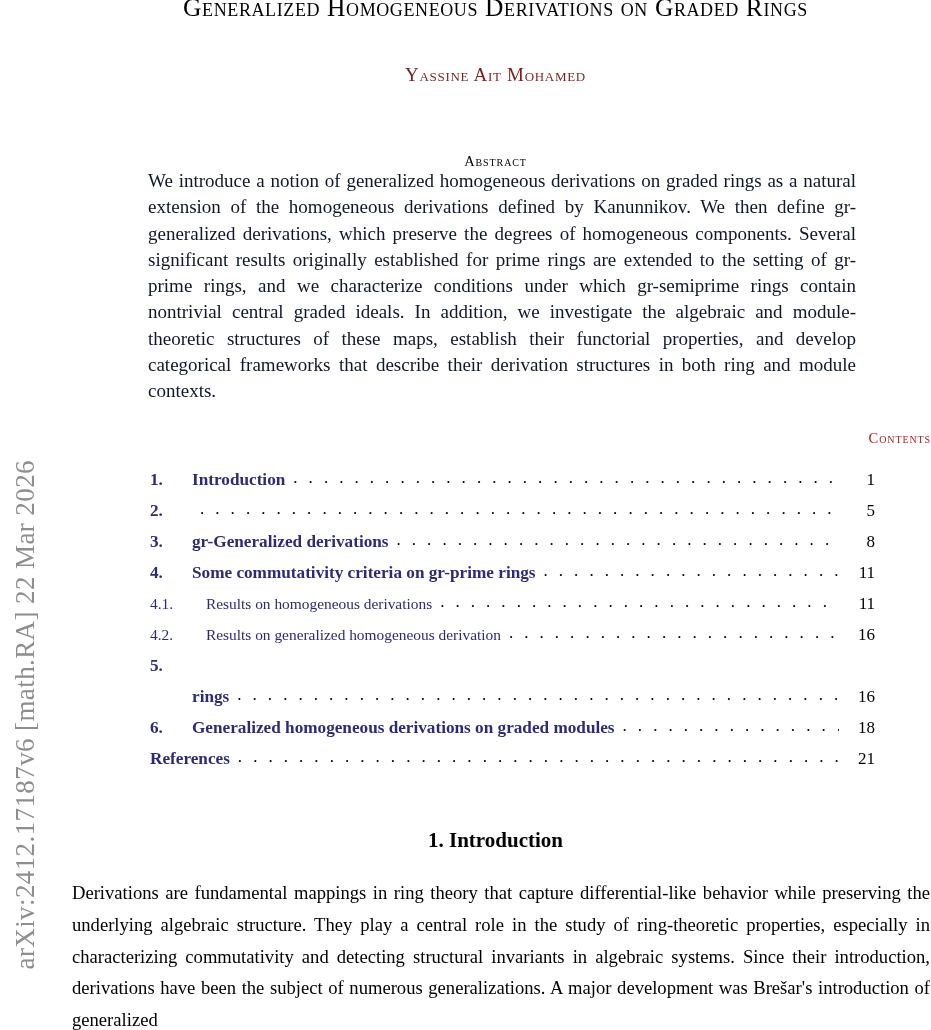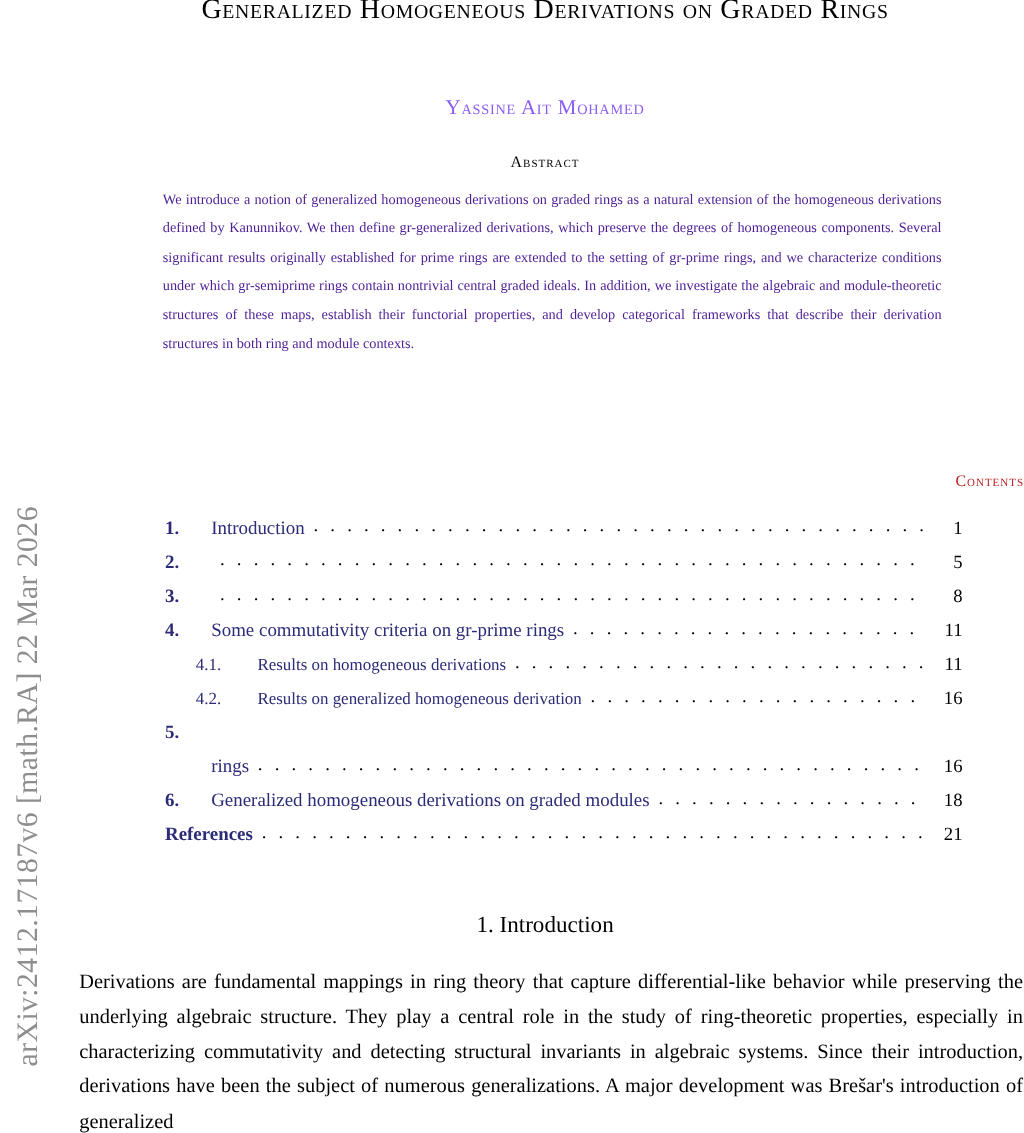--- a/index.html
+++ b/index.html
@@ -66,46 +66,45 @@
 
   #author {
     position: absolute;
     left: 60px;
     top: 64px;
     width: 871px;
     text-align: center;
     font-size: 19px;
     font-variant: small-caps;
     letter-spacing: 0.7px;
-    color: #8b5cf6;
-    margin-top: 24px;
+    color: #7f1d1d;
   }
 
   #abstract-heading {
     position: absolute;
     left: 60px;
-    top: 140px;
+    top: 153px;
     width: 871px;
     text-align: center;
     font-size: 14.5px;
     font-variant: small-caps;
     letter-spacing: 0.9px;
     color: #000;
   }
 
   #abstract-body {
     position: absolute;
     left: 148px;
     top: 168px;
     width: 708px;
-    font-size: 13px;
+    font-size: 19px;
     line-height: 26.3px;
     text-align: justify;
     text-justify: inter-word;
-    color: #4c1d95;
+    color: #0f172a;
     hyphens: manual;
   }
   #abstract-body p { margin: 0; }
 
   #contents-heading {
     position: absolute;
     left: 60px;
     top: 430px;
     width: 871px;
     text-align: right;
@@ -130,29 +129,28 @@
     white-space: nowrap;
   }
   .toc-num {
     flex: 0 0 auto;
     width: 42px;
     color: #2b2b78;
   }
   .toc-row.lvl1 .toc-num { font-weight: bold; }
   .toc-row.lvl2 .toc-num {
     width: 56px;
-    margin-left: 28px;
     font-weight: normal;
     font-size: 15.4px;
   }
   .toc-title {
     flex: 0 0 auto;
     color: #2b2b78;
   }
-  .toc-row.lvl1 .toc-title { font-weight: normal; }
+  .toc-row.lvl1 .toc-title { font-weight: bold; }
   .toc-row.lvl2 .toc-title { font-weight: normal; font-size: 15.4px; }
   .toc-dots {
     flex: 1 1 auto;
     overflow: hidden;
     margin: 0 6px 0 8px;
     color: #000;
     letter-spacing: 3.4px;
     font-size: 17px;
     position: relative;
     top: -2px;
@@ -173,21 +171,21 @@
   .toc-row.refs .toc-title { font-weight: bold; text-align: right; }
 
   
   #section-heading {
     position: absolute;
     left: 60px;
     top: 828px;
     width: 871px;
     text-align: center;
     font-size: 21px;
-    font-weight: normal;
+    font-weight: bold;
     color: #000;
   }
 
   #intro-body {
     position: absolute;
     left: 72px;
     top: 877px;
     width: 858px;
     font-size: 18.6px;
     line-height: 31.8px;
@@ -225,20 +223,21 @@
         <span class="toc-dots"></span>
         <span class="toc-page">1</span>
       </div>
       <div class="toc-row lvl1">
         <span class="toc-num">2.</span>
         <span class="toc-dots"></span>
         <span class="toc-page">5</span>
       </div>
       <div class="toc-row lvl1">
         <span class="toc-num">3.</span>
+        <span class="toc-title">gr-Generalized derivations</span>
         <span class="toc-dots"></span>
         <span class="toc-page">8</span>
       </div>
       <div class="toc-row lvl1">
         <span class="toc-num">4.</span>
         <span class="toc-title">Some commutativity criteria on gr-prime rings</span>
         <span class="toc-dots"></span>
         <span class="toc-page">11</span>
       </div>
       <div class="toc-row lvl2">

